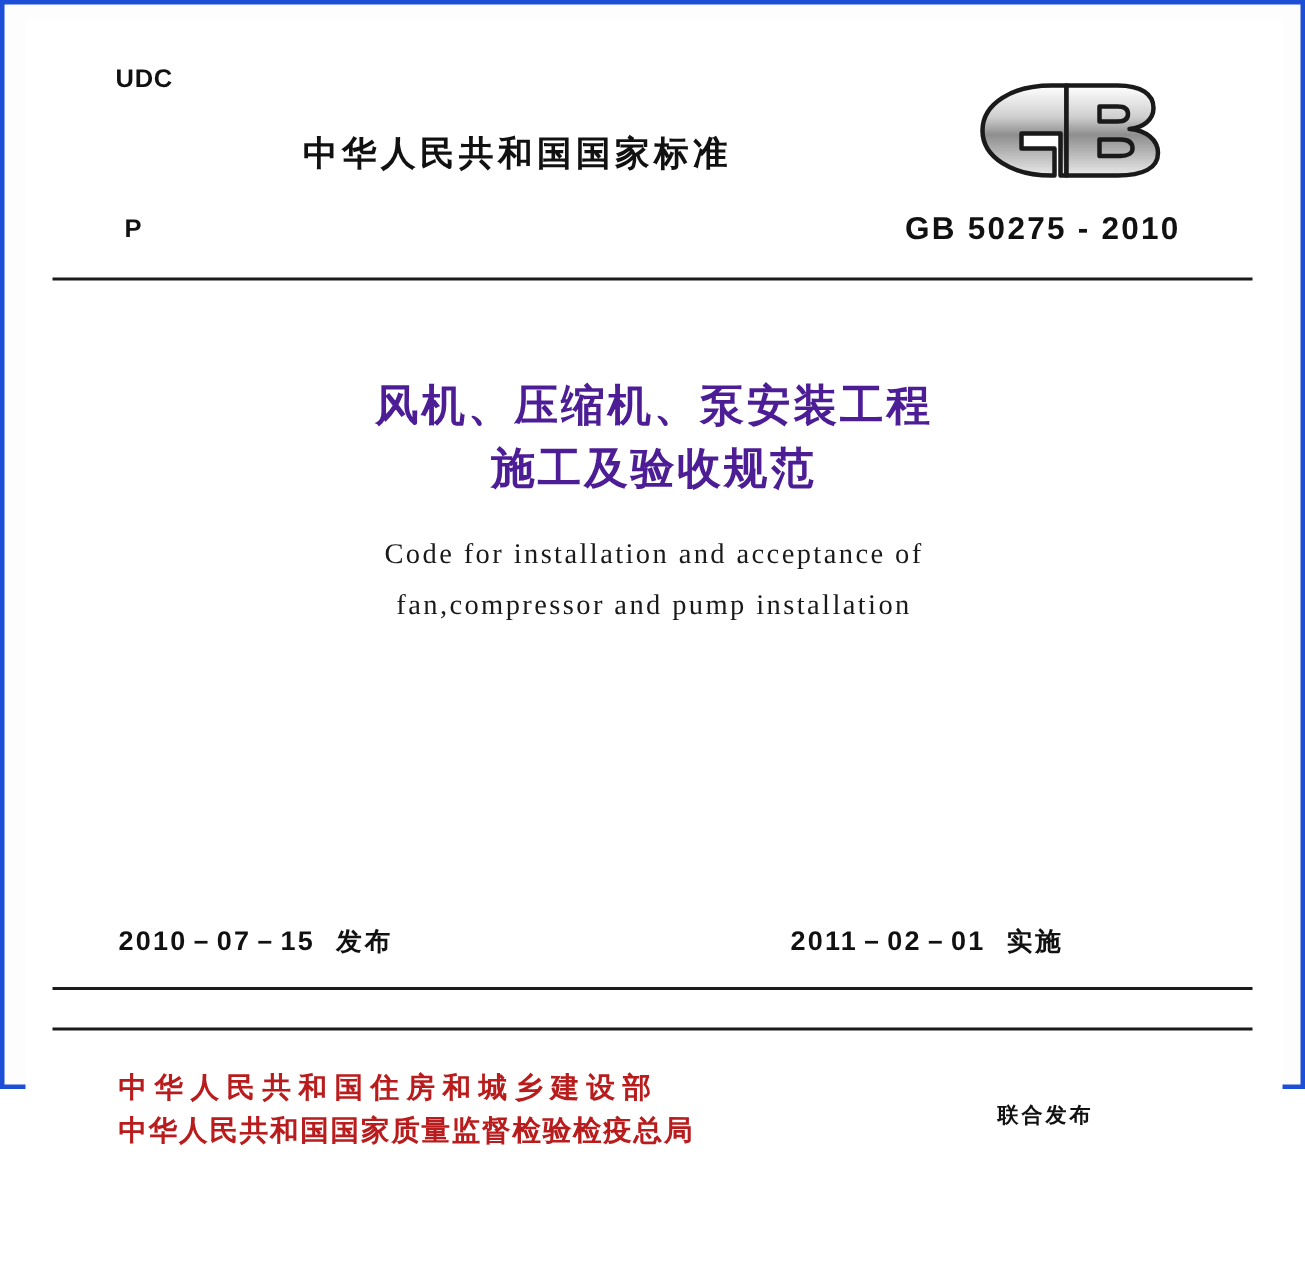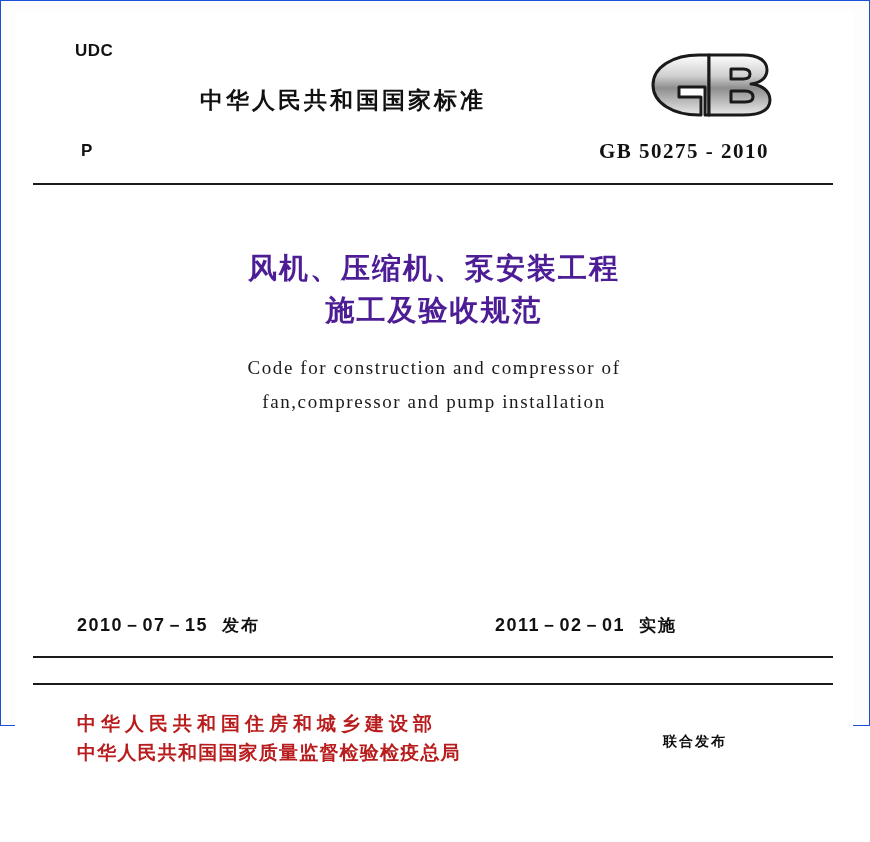--- a/index.html
+++ b/index.html
@@ -13,21 +13,21 @@
     font-family: "Liberation Serif", serif;
     color: #111111;
     overflow: hidden;
   }
   .page {
     position: relative;
     width: 870px;
     height: 726px;
     box-sizing: border-box;
     background: #fdfdfd;
-    border: 1px solid #1d4ed8;
+    border: 3px solid #1d4ed8;
   }
   .sheet {
     position: absolute;
     left: 14px;
     top: 10px;
     width: 838px;
     height: 820px;
     background: #ffffff;
     box-sizing: border-box;
     padding: 0;
@@ -60,23 +60,23 @@
     left: 185px;
     top: 74px;
     font-family: Liberation Sans, sans-serif;
     font-weight: bold;
     font-size: 23px;
     letter-spacing: 3px;
     color: #111;
   }
   .std-number {
     position: absolute;
-    right: 84px;
+    right: 68px;
     top: 128px;
-    font-family: Liberation Serif, serif;
+    font-family: Liberation Sans, sans-serif;
     font-weight: bold;
     font-size: 21px;
     letter-spacing: 1.5px;
   }
 
   
   .gb-logo {
     position: absolute;
     right: 78px;
     top: 38px;
@@ -131,21 +131,21 @@
     font-size: 18px;
     letter-spacing: 1.5px;
   }
   .date-issue {
     position: absolute;
     left: 62px;
     top: 0;
   }
   .date-effect {
     position: absolute;
-    left: 480px;
+    left: 510px;
     top: 0;
   }
   .date-word {
     font-family: "DejaVu Sans", sans-serif;
     font-size: 17px;
     letter-spacing: 2px;
     margin-left: 14px;
   }
 
   
@@ -206,21 +206,21 @@
                  M88 20 L100 20 C105 20 107 22 107 25 C107 28 105 30 100 30 L88 30 Z
                  M88 42 L102 42 C107 42 110 44 110 48 C110 51 107 53 102 53 L88 53 Z" fill="url(#gbgrad)" stroke="#1a1a1a" stroke-width="3" stroke-linejoin="round"></path>
       </svg>
     </div>
 
     <div class="rule top"></div>
 
     <div class="title-block">
       <div class="title-cn">风机、压缩机、泵安装工程</div>
       <div class="title-cn">施工及验收规范</div>
-      <div class="title-en">Code for construction and compressor of</div>
+      <div class="title-en">Code for installation and acceptance of</div>
       <div class="title-en" style="margin-top:4px;">fan,compressor and pump installation</div>
     </div>
 
     <div class="dates">
       <div class="date-issue">
         <span>2010－07－15</span><span class="date-word">发布</span>
       </div>
       <div class="date-effect">
         <span>2011－02－01</span><span class="date-word">实施</span>
       </div>

